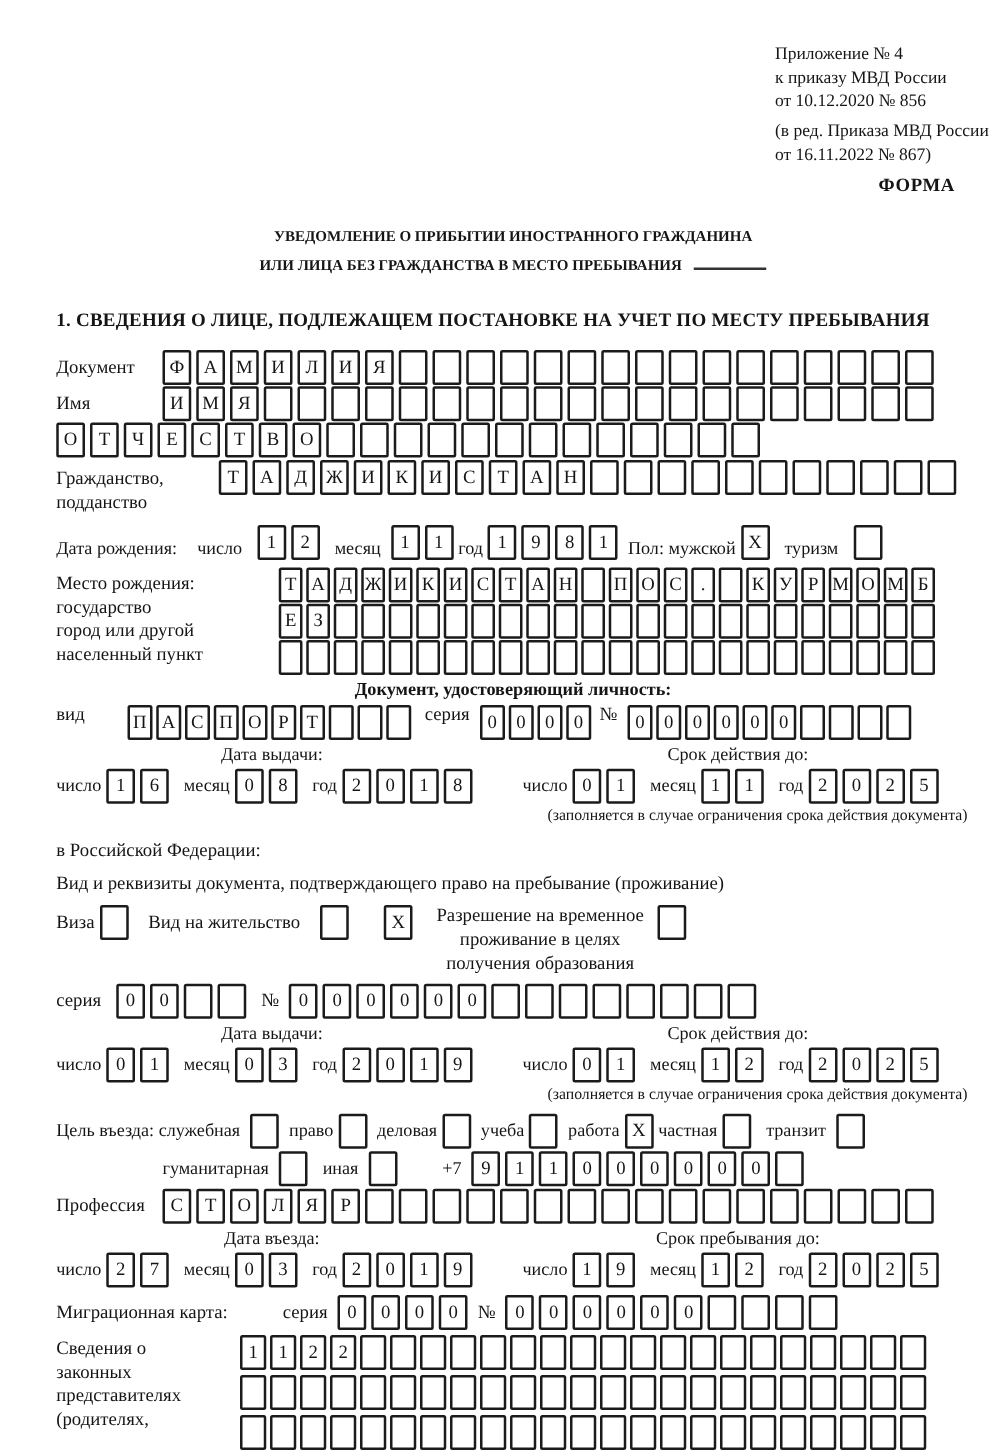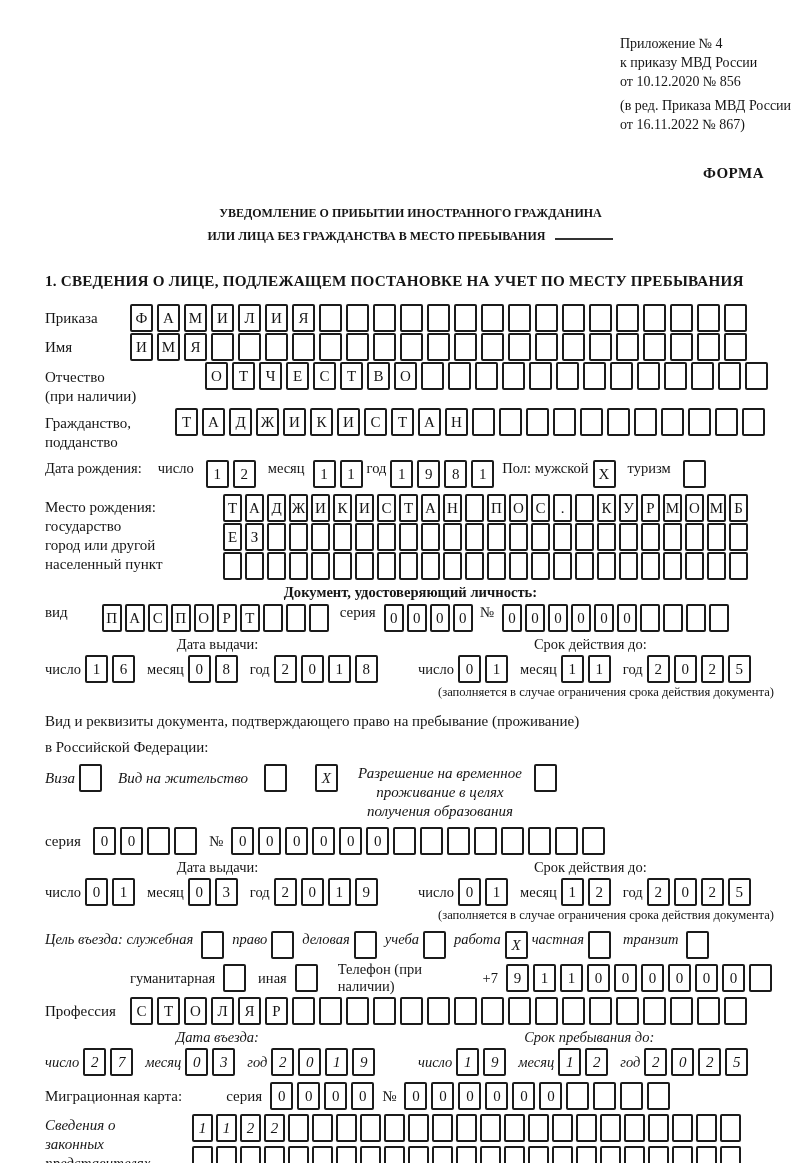--- a/index.html
+++ b/index.html
@@ -8,21 +8,21 @@
     width:800px; height:1163px; overflow:hidden;
     background:#ffffff; color:#151515;
     font-family:"Liberation Serif","DejaVu Serif",serif;
     font-size:15px;
   }
   .page { padding:34px 24px 0 45px; width:800px; height:1163px; }
 
   
   .annex { margin-left:575px; width:max-content; font-size:14px; line-height:19px; }
   .annex div.gap-top { margin-top:5px; }
-  .forma { text-align:right; padding-right:12px; font-weight:bold; font-size:15px; margin-top:31px; letter-spacing:.5px; }
+  .forma { text-align:right; padding-right:12px; font-weight:bold; font-size:15px; margin-top:7px; letter-spacing:.5px; }
 
   
   .title { text-align:center; font-weight:bold; font-size:12px; line-height:23px; margin-top:20px; }
   .blank-line { display:inline-block; width:58px; border-bottom:2px solid #333; height:14px; margin-left:10px; }
   .sec-head { font-weight:bold; font-size:15.2px; margin-top:24px; letter-spacing:.2px; }
 
   
   .row { display:flex; align-items:flex-start; margin-bottom:1px; }
   .lbl { line-height:17px; padding-top:6px; flex:none; }
   .lbl div { line-height:19px; }
@@ -56,21 +56,21 @@
   .dcol-l { width:345px; flex:none; }
   .dcol-r { flex:none; }
   .dhead { text-align:center; font-size:14.5px; margin-bottom:2px; }
   .drow { display:flex; align-items:center; }
   .drow .dlbl { margin-right:4px; font-size:14.5px; }
   .drow .cells { margin-right:8px; }
   .note { text-align:right; font-size:12.6px; margin-top:2px; padding-right:2px; }
 
   .doc-head { text-align:center; font-weight:bold; font-size:14.6px; margin-top:4px; margin-bottom:3px; }
   .intro { font-size:15px; line-height:26px; margin-top:8px; }
-  .mt2{margin-top:2px;} .mt4{margin-top:4px;font-style:italic;} .mt6{margin-top:6px;}
+  .mt2{margin-top:2px;} .mt4{margin-top:4px;} .mt6{margin-top:6px;}
   .mt8{margin-top:8px;} .mt14{margin-top:14px;}
 </style>
 </head>
 <body>
 
 <div class="page">
 
   <div class="annex">
     <div>Приложение № 4</div>
     <div>к приказу МВД России</div>
@@ -82,21 +82,21 @@
   <div class="forma">ФОРМА</div>
 
   <div class="title">
     <div>УВЕДОМЛЕНИЕ О ПРИБЫТИИ ИНОСТРАННОГО ГРАЖДАНИНА</div>
     <div><span>ИЛИ ЛИЦА БЕЗ ГРАЖДАНСТВА В МЕСТО ПРЕБЫВАНИЯ</span><span class="blank-line"></span></div>
   </div>
 
   <div class="sec-head">1. СВЕДЕНИЯ О ЛИЦЕ, ПОДЛЕЖАЩЕМ ПОСТАНОВКЕ НА УЧЕТ ПО МЕСТУ ПРЕБЫВАНИЯ</div>
 
   <div class="row mt14">
-    <div class="lbl w-surname">Приказа</div>
+    <div class="lbl w-surname">Документ</div>
     <div class="cells">
         <span class="cell">Ф</span>
         <span class="cell">А</span>
         <span class="cell">М</span>
         <span class="cell">И</span>
         <span class="cell">Л</span>
         <span class="cell">И</span>
         <span class="cell">Я</span>
         <span class="cell"></span>
         <span class="cell"></span>
@@ -140,24 +140,20 @@
         <span class="cell"></span>
         <span class="cell"></span>
         <span class="cell"></span>
         <span class="cell"></span>
         <span class="cell"></span>
         <span class="cell"></span>
       </div>
   </div>
 
   <div class="row">
-    <div class="lbl w-patr">
-      <div>Отчество</div>
-      <div>(при наличии)</div>
-    </div>
     <div class="cells">
         <span class="cell">О</span>
         <span class="cell">Т</span>
         <span class="cell">Ч</span>
         <span class="cell">Е</span>
         <span class="cell">С</span>
         <span class="cell">Т</span>
         <span class="cell">В</span>
         <span class="cell">О</span>
         <span class="cell"></span>
@@ -200,21 +196,21 @@
         <span class="cell"></span>
         <span class="cell"></span>
         <span class="cell"></span>
         <span class="cell"></span>
         <span class="cell"></span>
         <span class="cell"></span>
         <span class="cell"></span>
       </div>
   </div>
 
-  <div class="row mt8" style="align-items:flex-start; font-size:14.5px;">
+  <div class="row mt8" style="align-items:flex-end; font-size:14.5px;">
     <span>Дата рождения:</span>
       <span class="gap16"></span>
     <span>число</span>
       <span class="gap12"></span>
     <span class="cells">
         <span class="cell">1</span>
         <span class="cell">2</span>
       </span>
       <span class="gap8"></span>
     <span>месяц</span>
@@ -418,22 +414,22 @@
             <span class="cell">0</span>
             <span class="cell">2</span>
             <span class="cell">5</span>
           </span>
       </div>
     </div>
   </div>
   <div class="note">(заполняется в случае ограничения срока действия документа)</div>
 
   <div class="intro">
+    <div>в Российской Федерации:</div>
     <div>Вид и реквизиты документа, подтверждающего право на пребывание (проживание)</div>
-    <div>в Российской Федерации:</div>
   </div>
 
   <div class="inline-row mt4">
     <span class="t">Виза</span>
       <span class="gap4"></span>
     <span class="cells">
         <span class="cell"></span>
       </span>
       <span class="gap12"></span>
     <span class="t">Вид на жительство</span>
@@ -525,21 +521,21 @@
             <span class="cell">2</span>
             <span class="cell">0</span>
             <span class="cell">2</span>
             <span class="cell">5</span>
           </span>
       </div>
     </div>
   </div>
   <div class="note">(заполняется в случае ограничения срока действия документа)</div>
 
-  <div class="inline-row mt8" style="font-size:14.5px; align-items:flex-start;font-style:italic;">
+  <div class="inline-row mt8" style="font-size:14.5px; align-items:center;">
     <span>Цель въезда: служебная</span>
       <span class="gap8"></span>
     <span class="cells">
         <span class="cell"></span>
       </span>
       <span class="gap4"></span>
     <span>право</span>
       <span class="gap4"></span>
     <span class="cells">
         <span class="cell"></span>
@@ -581,21 +577,20 @@
     <span class="cells">
         <span class="cell"></span>
       </span>
       <span class="gap8"></span>
     <span>иная</span>
       <span class="gap8"></span>
     <span class="cells">
         <span class="cell"></span>
       </span>
       <span class="gap16"></span>
-    <span>Телефон (при наличии)</span>
       <span class="gap16"></span>
     <span>+7</span>
       <span class="gap8"></span>
     <span class="cells">
         <span class="cell">9</span>
         <span class="cell">1</span>
         <span class="cell">1</span>
         <span class="cell">0</span>
         <span class="cell">0</span>
         <span class="cell">0</span>

